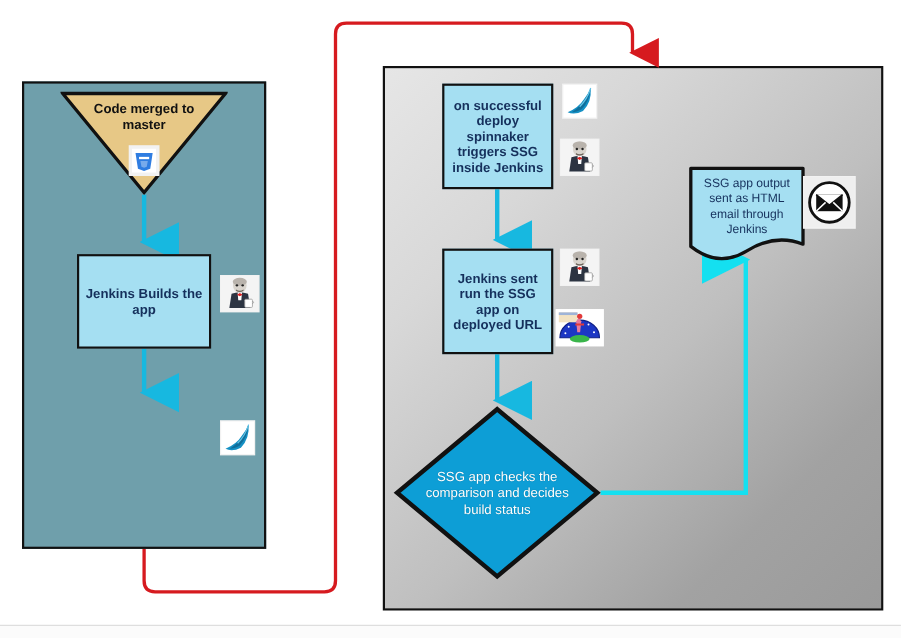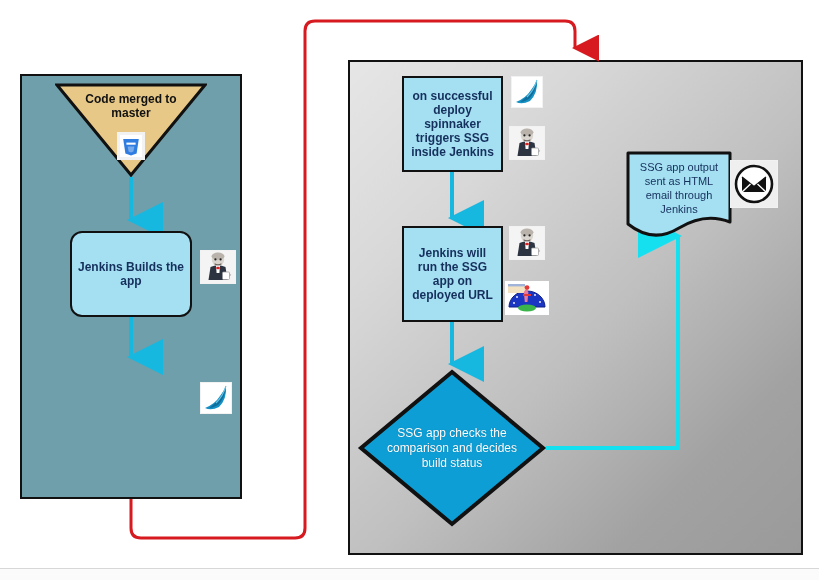--- a/index.html
+++ b/index.html
@@ -147,21 +147,21 @@
   </div>
   <div class="icon-tile" style="left:117px;top:132px;width:28px;height:28px;">
     <svg width="22" height="22" viewBox="0 0 22 22">
       <rect x="0" y="0" width="22" height="22" fill="#ffffff"></rect>
       <path d="M3.2 4 L18.8 4 L16.6 18.4 L11 20.4 L5.4 18.4 Z" fill="#2f7de1"></path>
       <rect x="6.4" y="7.6" width="9.2" height="2.1" fill="#ffffff"></rect>
       <path d="M7.6 11.4 L14.4 11.4 L13.4 16.6 L11 17.6 L8.6 16.6 Z" fill="#ffffff" opacity="0.35"></path>
     </svg>
   </div>
 
-  <div class="node box" style="left:70px;top:231px;width:122px;height:86px;border-radius:12px;">
+  <div class="node box" style="left:70px;top:231px;width:122px;height:86px;">
     <span class="box-txt">Jenkins Builds the app</span>
   </div>
   <div class="icon-tile" style="left:200px;top:250px;width:36px;height:34px;">
     <svg width="34" height="32" viewBox="0 0 34 32">
       <rect width="34" height="32" fill="#f4f4f4"></rect>
       <ellipse cx="17" cy="8.5" rx="6.2" ry="6.8" fill="#d9d4cd"></ellipse>
       <ellipse cx="17" cy="5.2" rx="6.4" ry="3.6" fill="#b9b3ac"></ellipse>
       <circle cx="14.4" cy="8.4" r="1.1" fill="#222"></circle>
       <circle cx="19.6" cy="8.4" r="1.1" fill="#222"></circle>
       <path d="M13.6 12.2 Q17 14.4 20.4 12.2 L20.4 13.4 Q17 15.6 13.6 13.4 Z" fill="#6b6259"></path>
@@ -203,21 +203,21 @@
       <path d="M13.6 12.2 Q17 14.4 20.4 12.2 L20.4 13.4 Q17 15.6 13.6 13.4 Z" fill="#6b6259"></path>
       <path d="M9.5 16 Q17 13.2 24.5 16 L26.5 29 L7.5 29 Z" fill="#2c3442"></path>
       <path d="M15 14.6 L19 14.6 L18.4 22 L15.6 22 Z" fill="#ffffff"></path>
       <path d="M17 15.4 l2.6 1.5 l-2.6 1.5 l-2.6 -1.5 Z" fill="#d22"></path>
       <rect x="21.5" y="21" width="7" height="7.5" rx="1" fill="#ffffff" stroke="#999" stroke-width="0.7"></rect>
       <path d="M28.5 22.6 q2 1.3 0 2.6" fill="none" stroke="#999" stroke-width="0.8"></path>
     </svg>
   </div>
 
   <div class="node box" style="left:402px;top:226px;width:101px;height:96px;">
-    <span class="box-txt">Jenkins will run the SSG app on deployed URL</span>
+    <span class="box-txt">Jenkins sent run the SSG app on deployed URL</span>
   </div>
   <div class="icon-tile" style="left:509px;top:226px;width:36px;height:34px;">
     <svg width="34" height="32" viewBox="0 0 34 32">
       <rect width="34" height="32" fill="#f4f4f4"></rect>
       <ellipse cx="17" cy="8.5" rx="6.2" ry="6.8" fill="#d9d4cd"></ellipse>
       <ellipse cx="17" cy="5.2" rx="6.4" ry="3.6" fill="#b9b3ac"></ellipse>
       <circle cx="14.4" cy="8.4" r="1.1" fill="#222"></circle>
       <circle cx="19.6" cy="8.4" r="1.1" fill="#222"></circle>
       <path d="M13.6 12.2 Q17 14.4 20.4 12.2 L20.4 13.4 Q17 15.6 13.6 13.4 Z" fill="#6b6259"></path>
       <path d="M9.5 16 Q17 13.2 24.5 16 L26.5 29 L7.5 29 Z" fill="#2c3442"></path>

